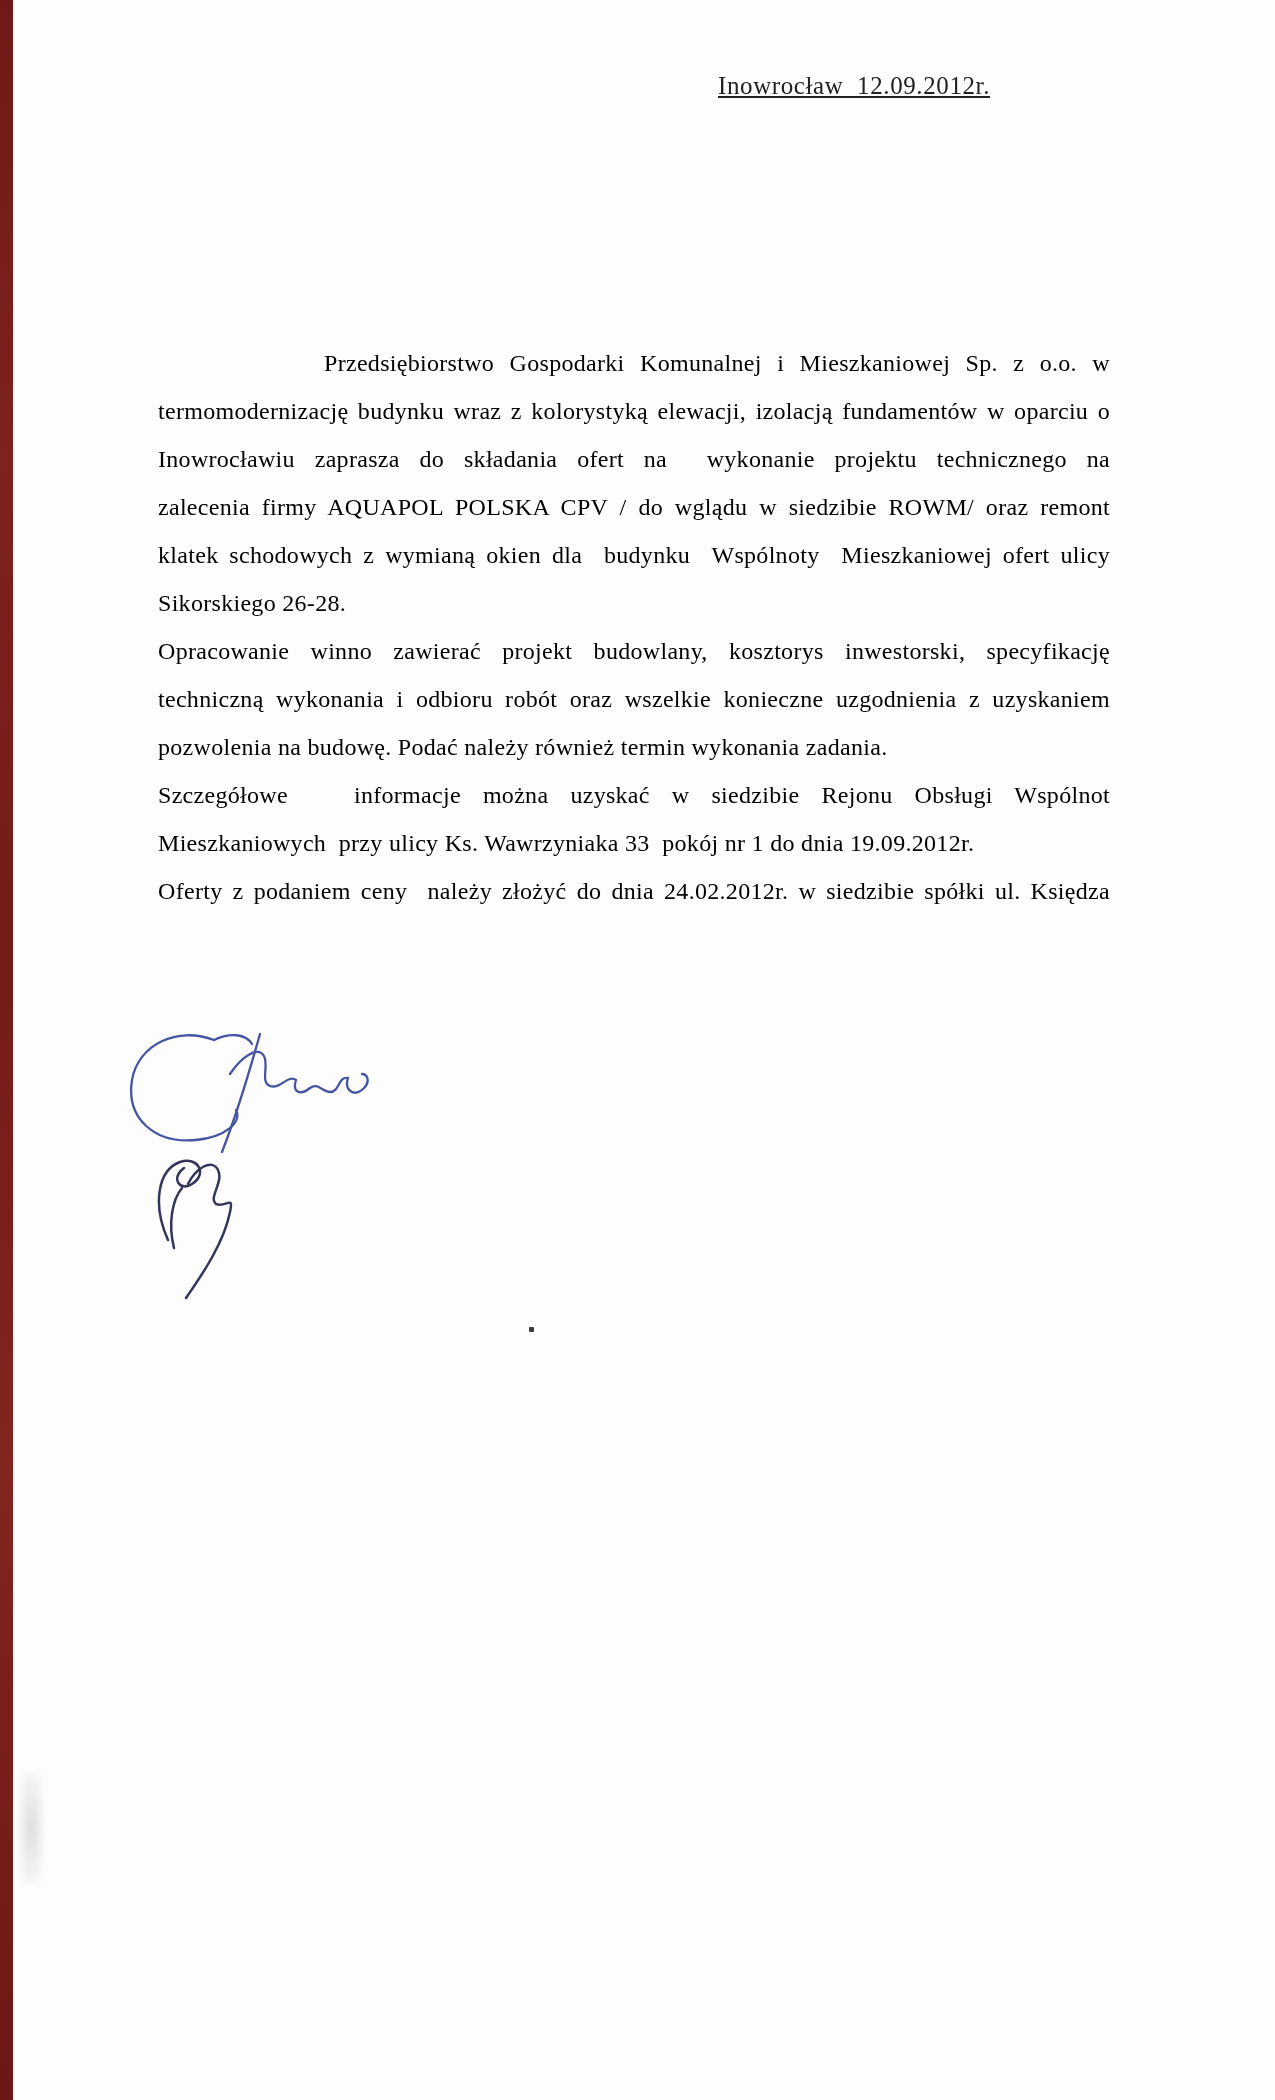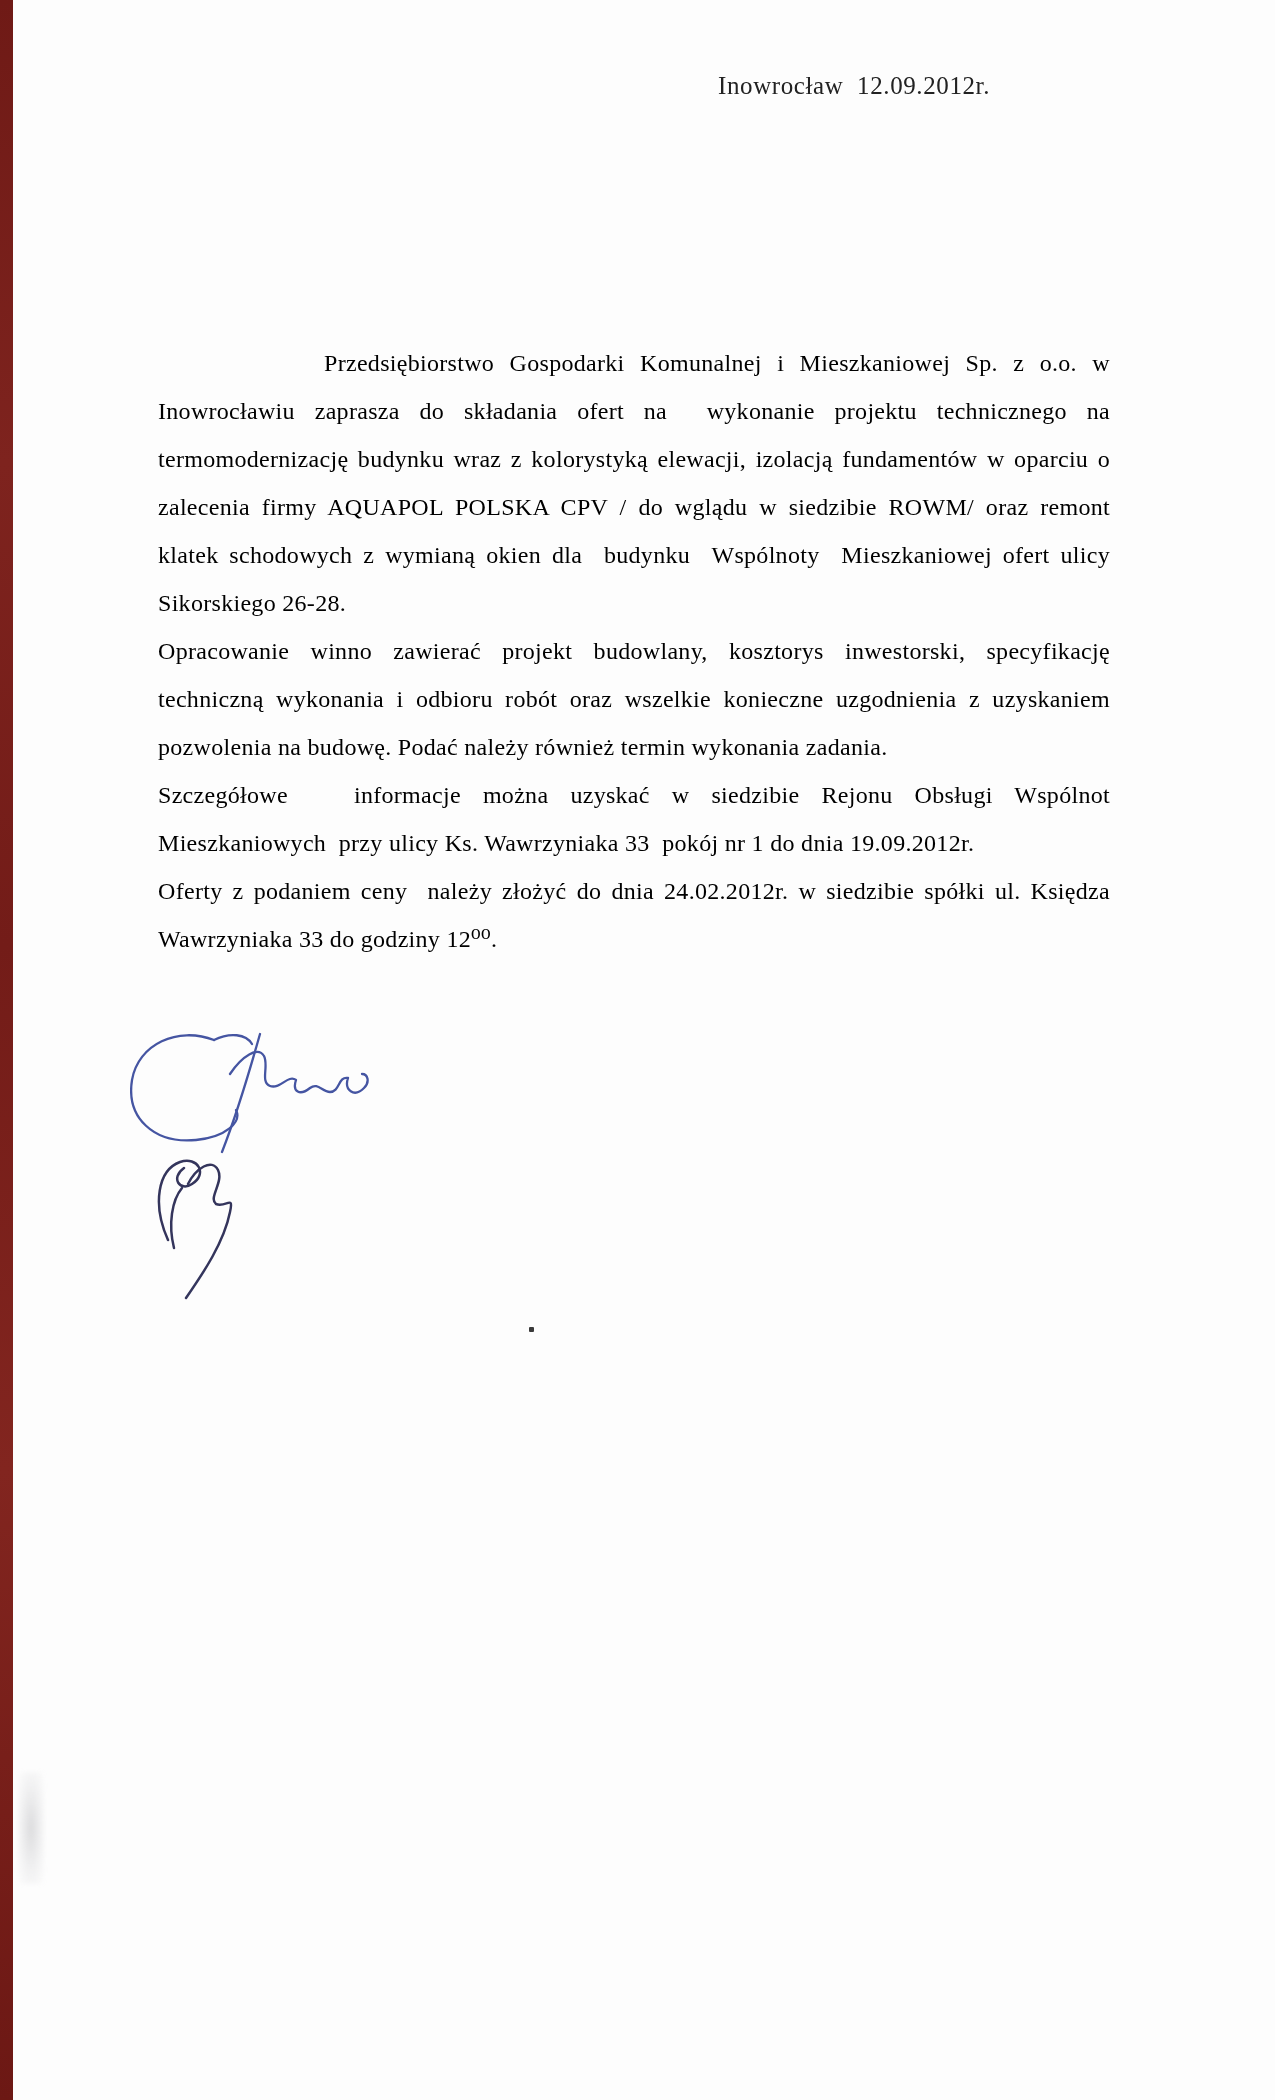--- a/index.html
+++ b/index.html
@@ -19,20 +19,21 @@
     width: 13px; height: 2100px;
     background: linear-gradient(180deg, #6f1a16 0%, #7e231e 22%, #731c18 45%, #82251f 70%, #6c1814 100%);
   }
   .date-line {
     position: absolute;
     left: 718px; top: 72px;
     font-size: 25px;
     letter-spacing: 0.6px;
     white-space: pre;
     color: #222;
+    text-decoration: underline;
   }
   .doc-body {
     position: absolute;
     left: 158px; top: 339px;
     width: 952px;
     font-size: 24px;
     letter-spacing: 0.3px;
     color: #000000;
   }
   .line {
@@ -67,32 +68,31 @@
 <body>
 
 <div class="page">
 
   <div class="edge-bar"></div>
 
   <div class="date-line">Inowrocław  12.09.2012r.</div>
 
   <div class="doc-body">
     <div class="line just indent">Przedsiębiorstwo Gospodarki Komunalnej i Mieszkaniowej Sp. z o.o. w</div>
+    <div class="line just">termomodernizację budynku wraz z kolorystyką elewacji, izolacją fundamentów w oparciu o</div>
     <div class="line just">Inowrocławiu zaprasza do składania ofert na  wykonanie projektu technicznego na</div>
-    <div class="line just">termomodernizację budynku wraz z kolorystyką elewacji, izolacją fundamentów w oparciu o</div>
     <div class="line just">zalecenia firmy AQUAPOL POLSKA CPV / do wglądu w siedzibie ROWM/ oraz remont</div>
     <div class="line just">klatek schodowych z wymianą okien dla  budynku  Wspólnoty  Mieszkaniowej ofert ulicy</div>
     <div class="line">Sikorskiego 26-28.</div>
     <div class="line just">Opracowanie winno zawierać projekt budowlany, kosztorys inwestorski, specyfikację</div>
     <div class="line just">techniczną wykonania i odbioru robót oraz wszelkie konieczne uzgodnienia z uzyskaniem</div>
     <div class="line">pozwolenia na budowę. Podać należy również termin wykonania zadania.</div>
     <div class="line just">Szczegółowe   informacje można uzyskać w siedzibie Rejonu Obsługi Wspólnot</div>
     <div class="line">Mieszkaniowych  przy ulicy Ks. Wawrzyniaka 33  pokój nr 1 do dnia 19.09.2012r.</div>
     <div class="line just">Oferty z podaniem ceny  należy złożyć do dnia 24.02.2012r. w siedzibie spółki ul. Księdza</div>
-    <div class="line">Wawrzyniaka 33 do godziny 12⁰⁰.</div>
   </div>
 
   <svg class="sig1" width="270" height="140" viewBox="0 0 270 140">
     <g fill="none" stroke="#2c3e96" stroke-width="2.3" stroke-linecap="round" stroke-linejoin="round" opacity="0.88">
       <path d="M96,18 C60,4 20,22 14,58 C8,96 36,122 78,118 C108,115 124,100 118,88"></path>
       <path d="M96,18 C112,10 128,12 134,22"></path>
       <path d="M142,12 C134,40 122,84 104,130"></path>
       <path d="M112,52 C124,34 140,24 146,34 C151,44 142,60 152,64 C162,68 170,52 178,58 C174,70 182,74 192,66 C200,60 204,70 212,70 C222,70 220,54 230,56 C226,68 236,76 246,66 C252,60 250,52 244,52"></path>
     </g>
   </svg>

